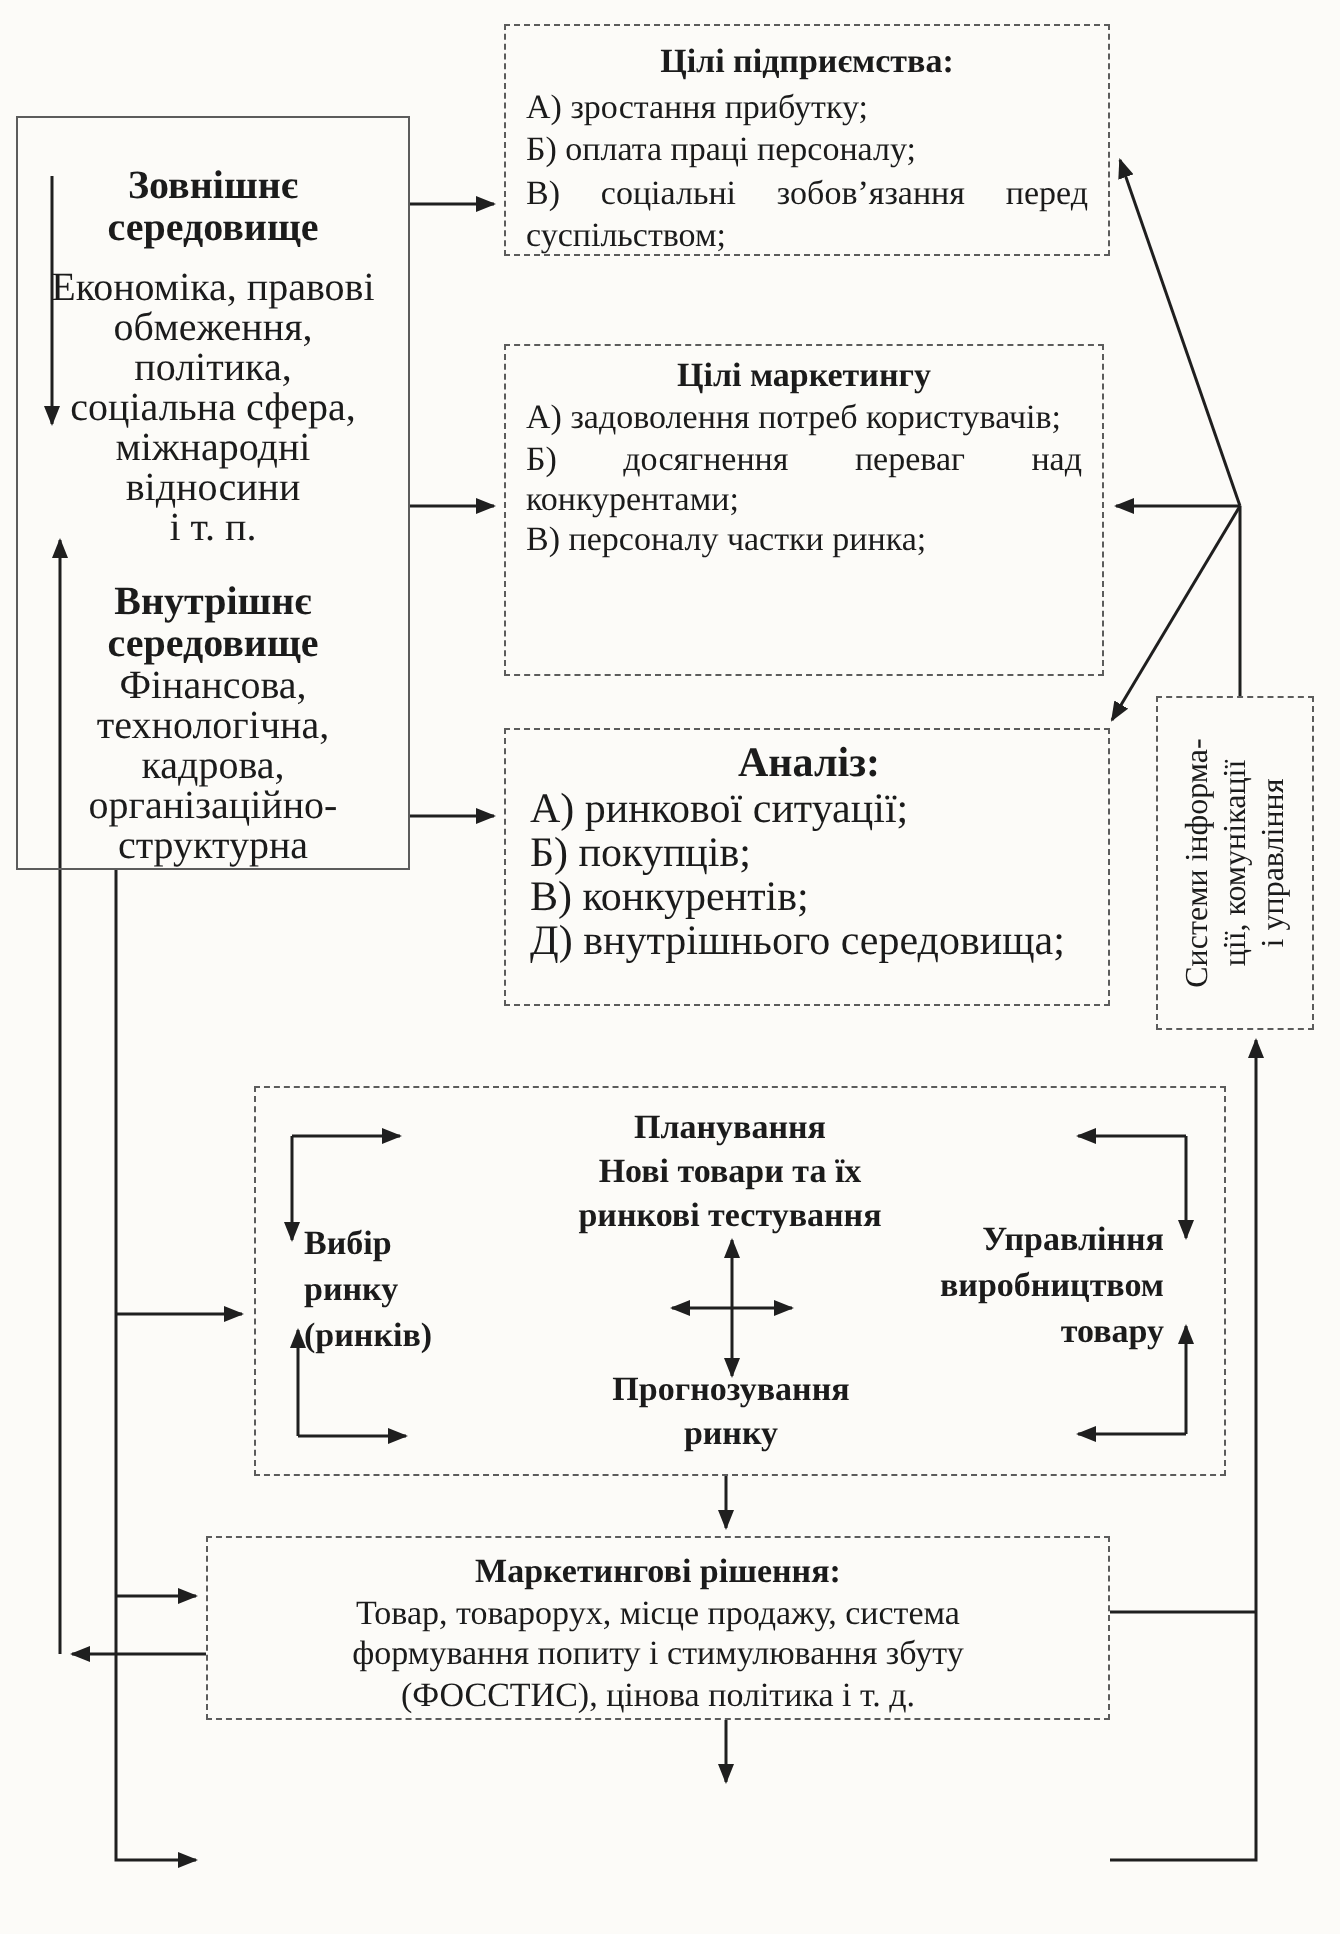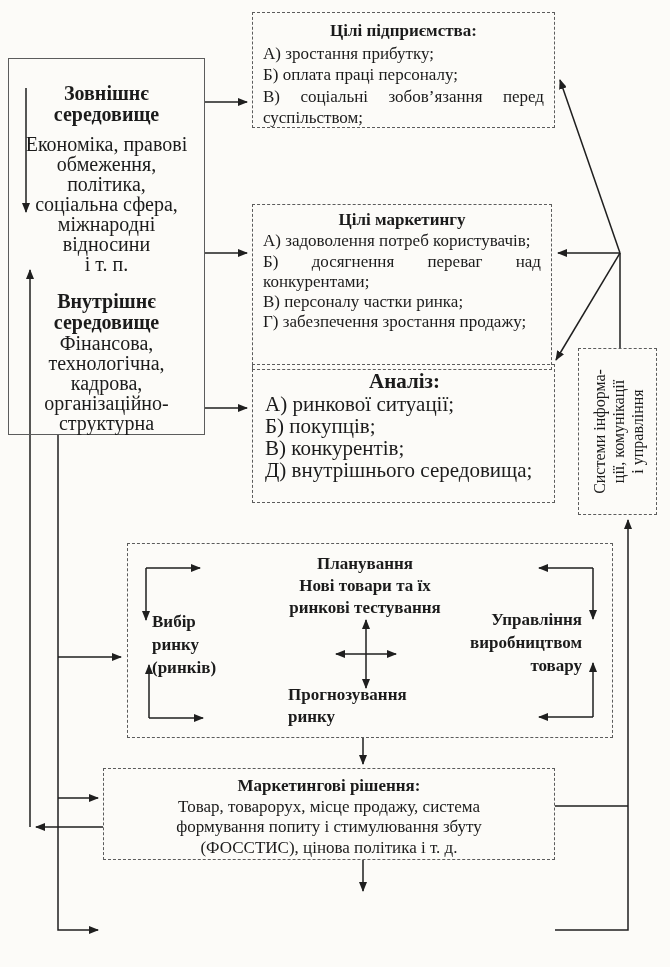--- a/index.html
+++ b/index.html
@@ -17,36 +17,36 @@
   #svg-overlay path{stroke:#1f1f1f;stroke-width:1.5;fill:none;}
 
   
   #env-box{left:8px;top:58px;width:197px;height:377px;font-size:20px;line-height:20px;text-align:center;padding-top:24px;}
   #env-box .title{line-height:21px;}
   #env-external-body{margin-top:9px;}
   #env-internal-title{margin-top:17px;}
 
   
   #enterprise-box{left:252px;top:12px;width:303px;height:116px;font-size:17px;line-height:21.5px;padding:7px 10px 0 10px;}
-  #marketing-box{left:252px;top:172px;width:300px;height:166px;font-size:17px;line-height:20.3px;padding:5px 10px 0 10px;margin-top:32px;}
+  #marketing-box{left:252px;top:172px;width:300px;height:166px;font-size:17px;line-height:20.3px;padding:5px 10px 0 10px;}
   #analysis-box{left:252px;top:364px;width:303px;height:139px;font-size:21px;line-height:22px;padding:5px 10px 0 12px;}
   .goal-item{text-align:justify;}
   #enterprise-box .title,#marketing-box .title,#analysis-box .title{margin-bottom:1px;}
 
   
   #systems-box{left:578px;top:348px;width:79px;height:167px;display:flex;align-items:center;justify-content:center;}
   #systems-text{width:158px;transform:rotate(-90deg);transform-origin:center center;font-size:16px;line-height:19px;text-align:center;flex-shrink:0;}
 
   
   #planning-box{left:127px;top:543px;width:486px;height:195px;}
   .plan-label{position:absolute;font-size:17px;line-height:23px;font-weight:bold;}
   #plan-top{left:235px;top:553px;width:260px;text-align:center;line-height:22px;}
   #plan-left{left:152px;top:610px;width:90px;text-align:left;}
   #plan-right{left:448px;top:608px;width:134px;text-align:right;}
-  #plan-bottom{left:288px;top:684px;width:155px;line-height:22px;}
+  #plan-bottom{left:288px;top:684px;width:155px;text-align:center;line-height:22px;}
 
   
   #decisions-box{left:103px;top:768px;width:452px;height:92px;font-size:17px;line-height:20.5px;text-align:center;padding-top:7px;}
   
   #control-box{left:103px;top:895px;width:452px;height:62px;font-size:17px;line-height:23px;text-align:center;font-weight:bold;padding-top:7px;}
 </style>
 </head>
 <body>
 
 <div id="page">
@@ -119,21 +119,20 @@
     <div class="goal-item">А) зростання прибутку;</div>
     <div class="goal-item">Б) оплата праці персоналу;</div>
     <div class="goal-item">В) соціальні зобов’язання перед суспільством;</div>
   </div>
 
   <div class="box" id="marketing-box">
     <div class="title">Цілі маркетингу</div>
     <div class="goal-item">А) задоволення потреб користувачів;</div>
     <div class="goal-item">Б) досягнення переваг над конкурентами;</div>
     <div class="goal-item">В) персоналу частки ринка;</div>
-    <div class="goal-item">Г) забезпечення зростання продажу;</div>
   </div>
 
   <div class="box" id="analysis-box">
     <div class="title">Аналіз:</div>
     <div>А) ринкової ситуації;</div>
     <div>Б) покупців;</div>
     <div>В) конкурентів;</div>
     <div>Д) внутрішнього середовища;</div>
   </div>
 

